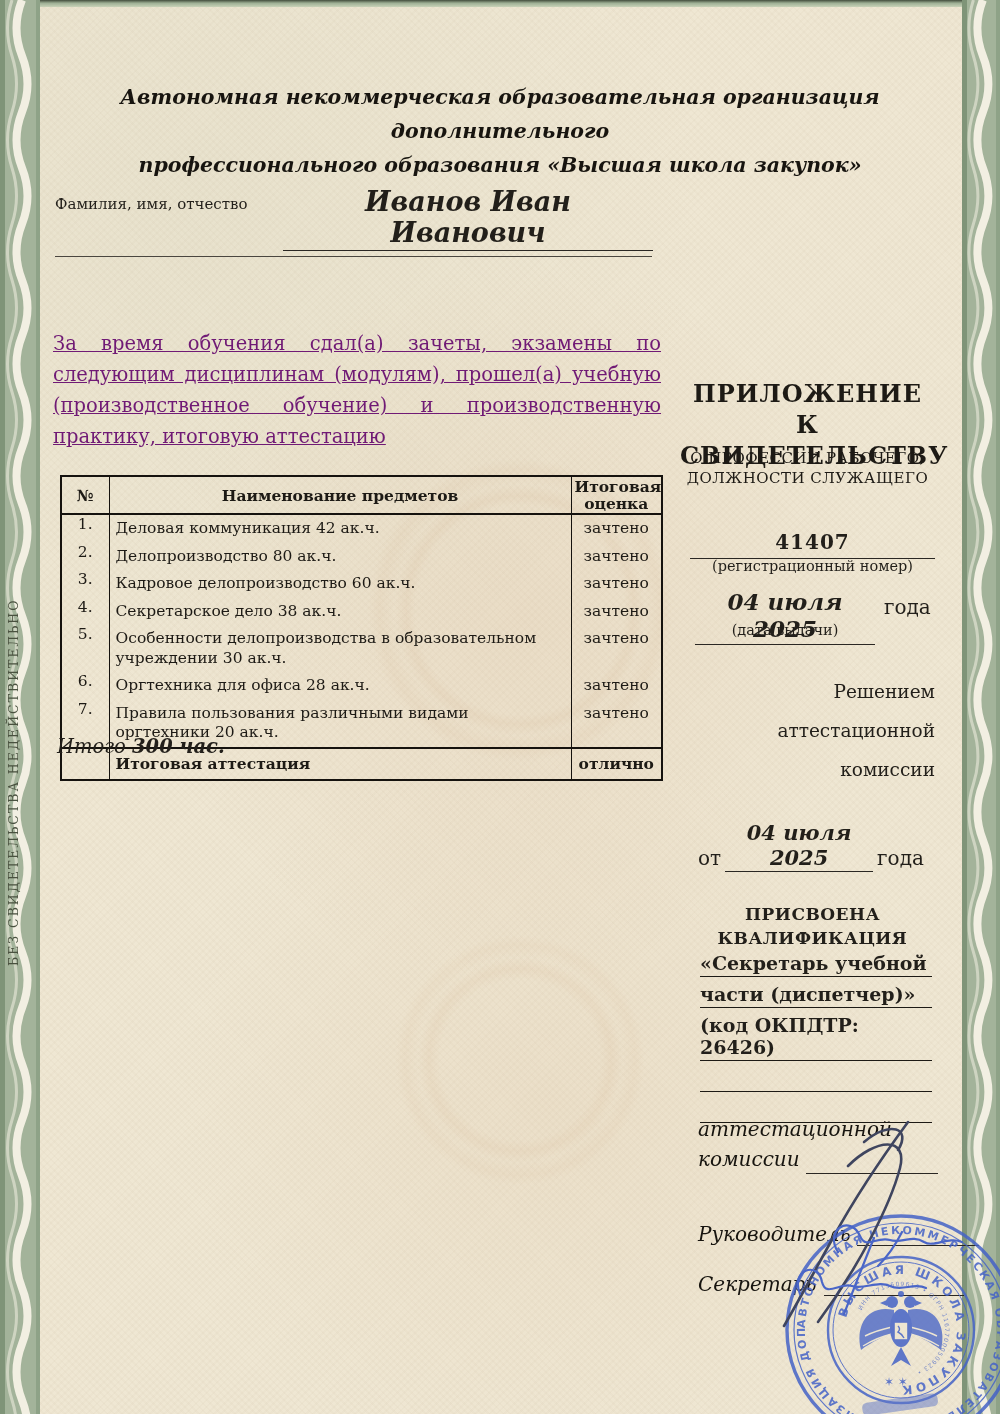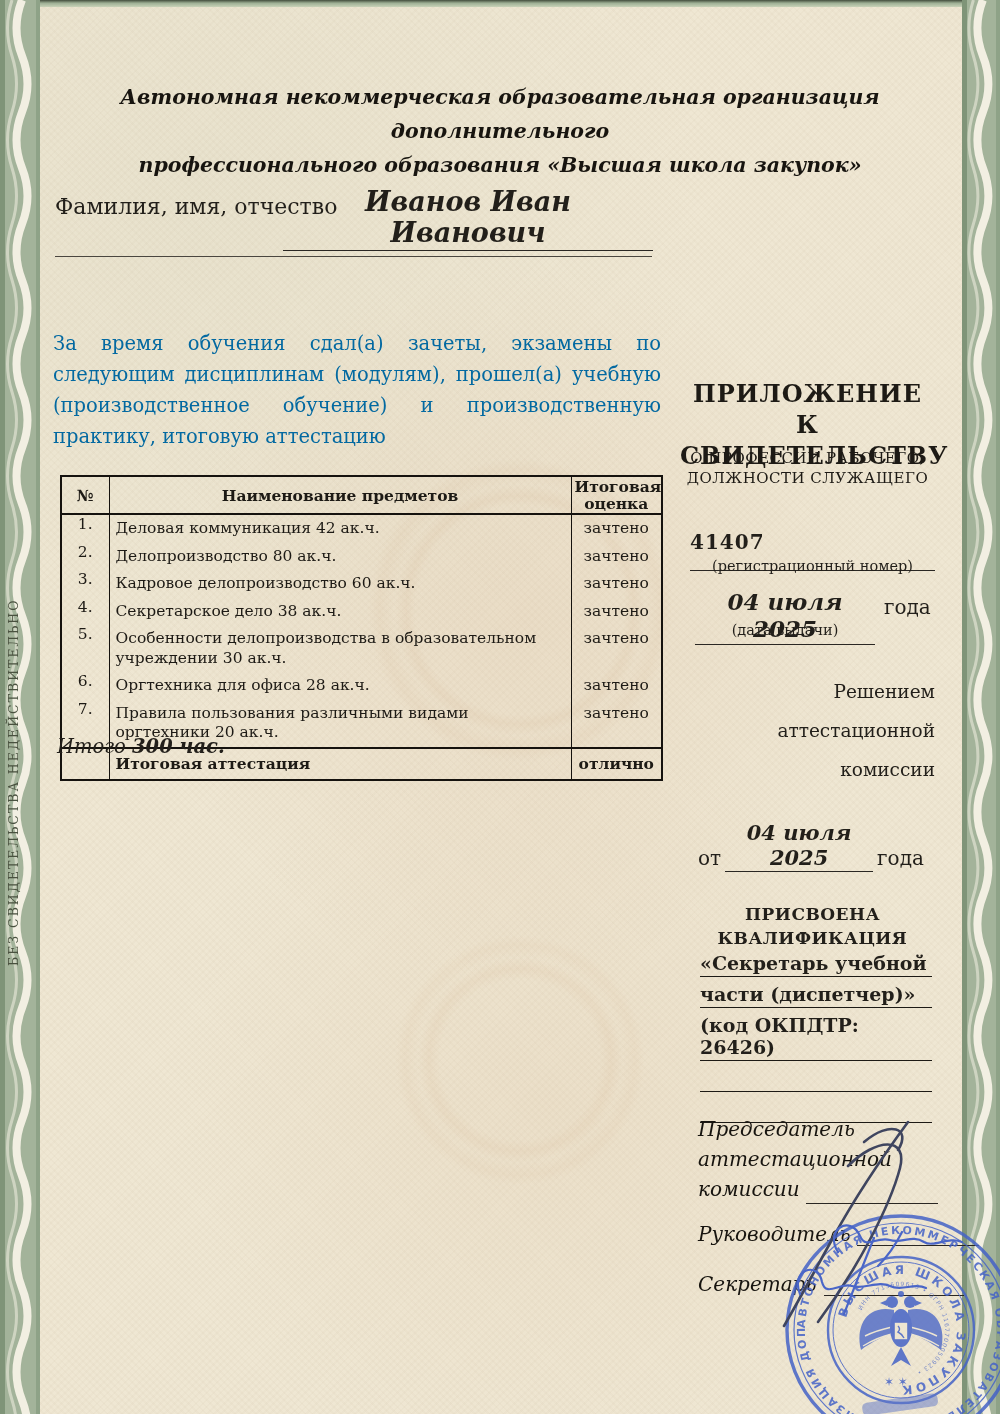--- a/index.html
+++ b/index.html
@@ -37,28 +37,28 @@
     font-size:12.5px; letter-spacing:2px; color:#49513f;
     text-align:center; white-space:nowrap;
   }
   
   .org-header{
     position:absolute; left:70px; top:80px; width:860px; text-align:center;
     font-style:italic; font-weight:bold; font-size:20.5px; line-height:34px; color:#17140f;
   }
   
   .name-row{position:absolute; left:55px; top:194px; width:600px;}
-  .name-label{font-size:22px; color:#221f1a;}
+  .name-label{font-size:15px; color:#221f1a;}
   .name-line{position:absolute; left:228px; top:-8px; width:370px; border-bottom:1.6px solid #2a2723; text-align:center;
     font-style:italic; font-weight:bold; font-size:27px; padding-bottom:2px;}
   .name-line2{position:absolute; left:55px; top:256px; width:597px; border-bottom:1.4px solid #4a463f;}
   
   .body-par{
     position:absolute; left:53px; top:328px; width:608px;
-    font-size:19.5px; line-height:31px; text-align:justify; color:#0369a1;
+    font-size:19.5px; line-height:31px; text-align:justify; color:#701a75;text-decoration:underline;
   }
   
   table.subjects{
     position:absolute; left:60px; top:475px; width:601px;
     border-collapse:collapse; table-layout:fixed;
     font-size:15.5px; color:#1d1a15;
   }
   table.subjects, table.subjects th, table.subjects td{border:0;}
   table.subjects{border:2px solid #15120e;}
   table.subjects th{
@@ -73,22 +73,22 @@
   table.subjects td.c-grade{text-align:center;}
   table.subjects tr.final td{border-top:2px solid #15120e; font-weight:bold; line-height:22px;}
   col.w-num{width:48px;} col.w-name{width:462px;} col.w-grade{width:91px;}
   
   .total-line{position:absolute; left:57px; top:735px; font-size:19.5px;font-style:italic;}
   .total-line b{font-weight:bold;}
   
   .rp{position:absolute; left:680px; width:255px; text-align:center; color:#1d1a15;}
   .rp-title{top:378px; font-size:24px; line-height:31px; font-weight:600; letter-spacing:1px;text-align:center;}
   .rp-sub{top:448px; font-size:15px; line-height:20px; letter-spacing:.5px;}
-  .regnum{position:absolute; left:690px; top:530px; width:245px; text-align:left;
-    font-weight:bold; font-size:20px; letter-spacing:1px; border-bottom:1.4px solid #2a2723; padding-bottom:16px;}
+  .regnum{position:absolute; left:690px; top:530px; width:245px; text-align:center;
+    font-weight:bold; font-size:20px; letter-spacing:1px; border-bottom:1.4px solid #2a2723; padding-bottom:4px;}
   .regcap{position:absolute; left:690px; top:558px; width:245px; text-align:center; font-size:14.5px;}
   .datebox{position:absolute; left:695px; top:588px; width:180px; text-align:center;
     font-weight:bold; font-style:italic; font-size:23px; border-bottom:1.4px solid #2a2723; padding-bottom:2px;}
   .date-suffix{position:absolute; left:884px; top:595px; font-size:20px;}
   .datecap{position:absolute; left:695px; top:622px; width:180px; text-align:center; font-size:14.5px;}
   .decision{position:absolute; left:690px; top:672px; width:245px; text-align:right;
     font-size:18.5px; line-height:39px;}
   .fromdate{position:absolute; left:698px; top:820px; font-size:20px;}
   .fromdate .dline{display:inline-block; width:148px; border-bottom:1.4px solid #2a2723;
     font-weight:bold; font-style:italic; font-size:21px; text-align:center; margin:0 4px; padding-bottom:1px;}
@@ -246,21 +246,20 @@
   </div>
   <div class="qual-lines">
       <div class="ql">«Секретарь учебной</div>
       <div class="ql">части (диспетчер)»</div>
       <div class="ql">(код ОКПДТР: 26426)</div>
       <div class="ql"></div>
       <div class="ql"></div>
     </div>
 
   <div class="sig chair">
-    <div>Председатель</div>
     <div>аттестационной</div>
     <div><span>комиссии</span> <span class="sline"></span></div>
   </div>
   <div class="sig head">
     <span>Руководитель</span><span class="sline"></span>
   </div>
   <div class="sig secr">
     <span>Секретарь</span><span class="sline"></span>
   </div>
 

